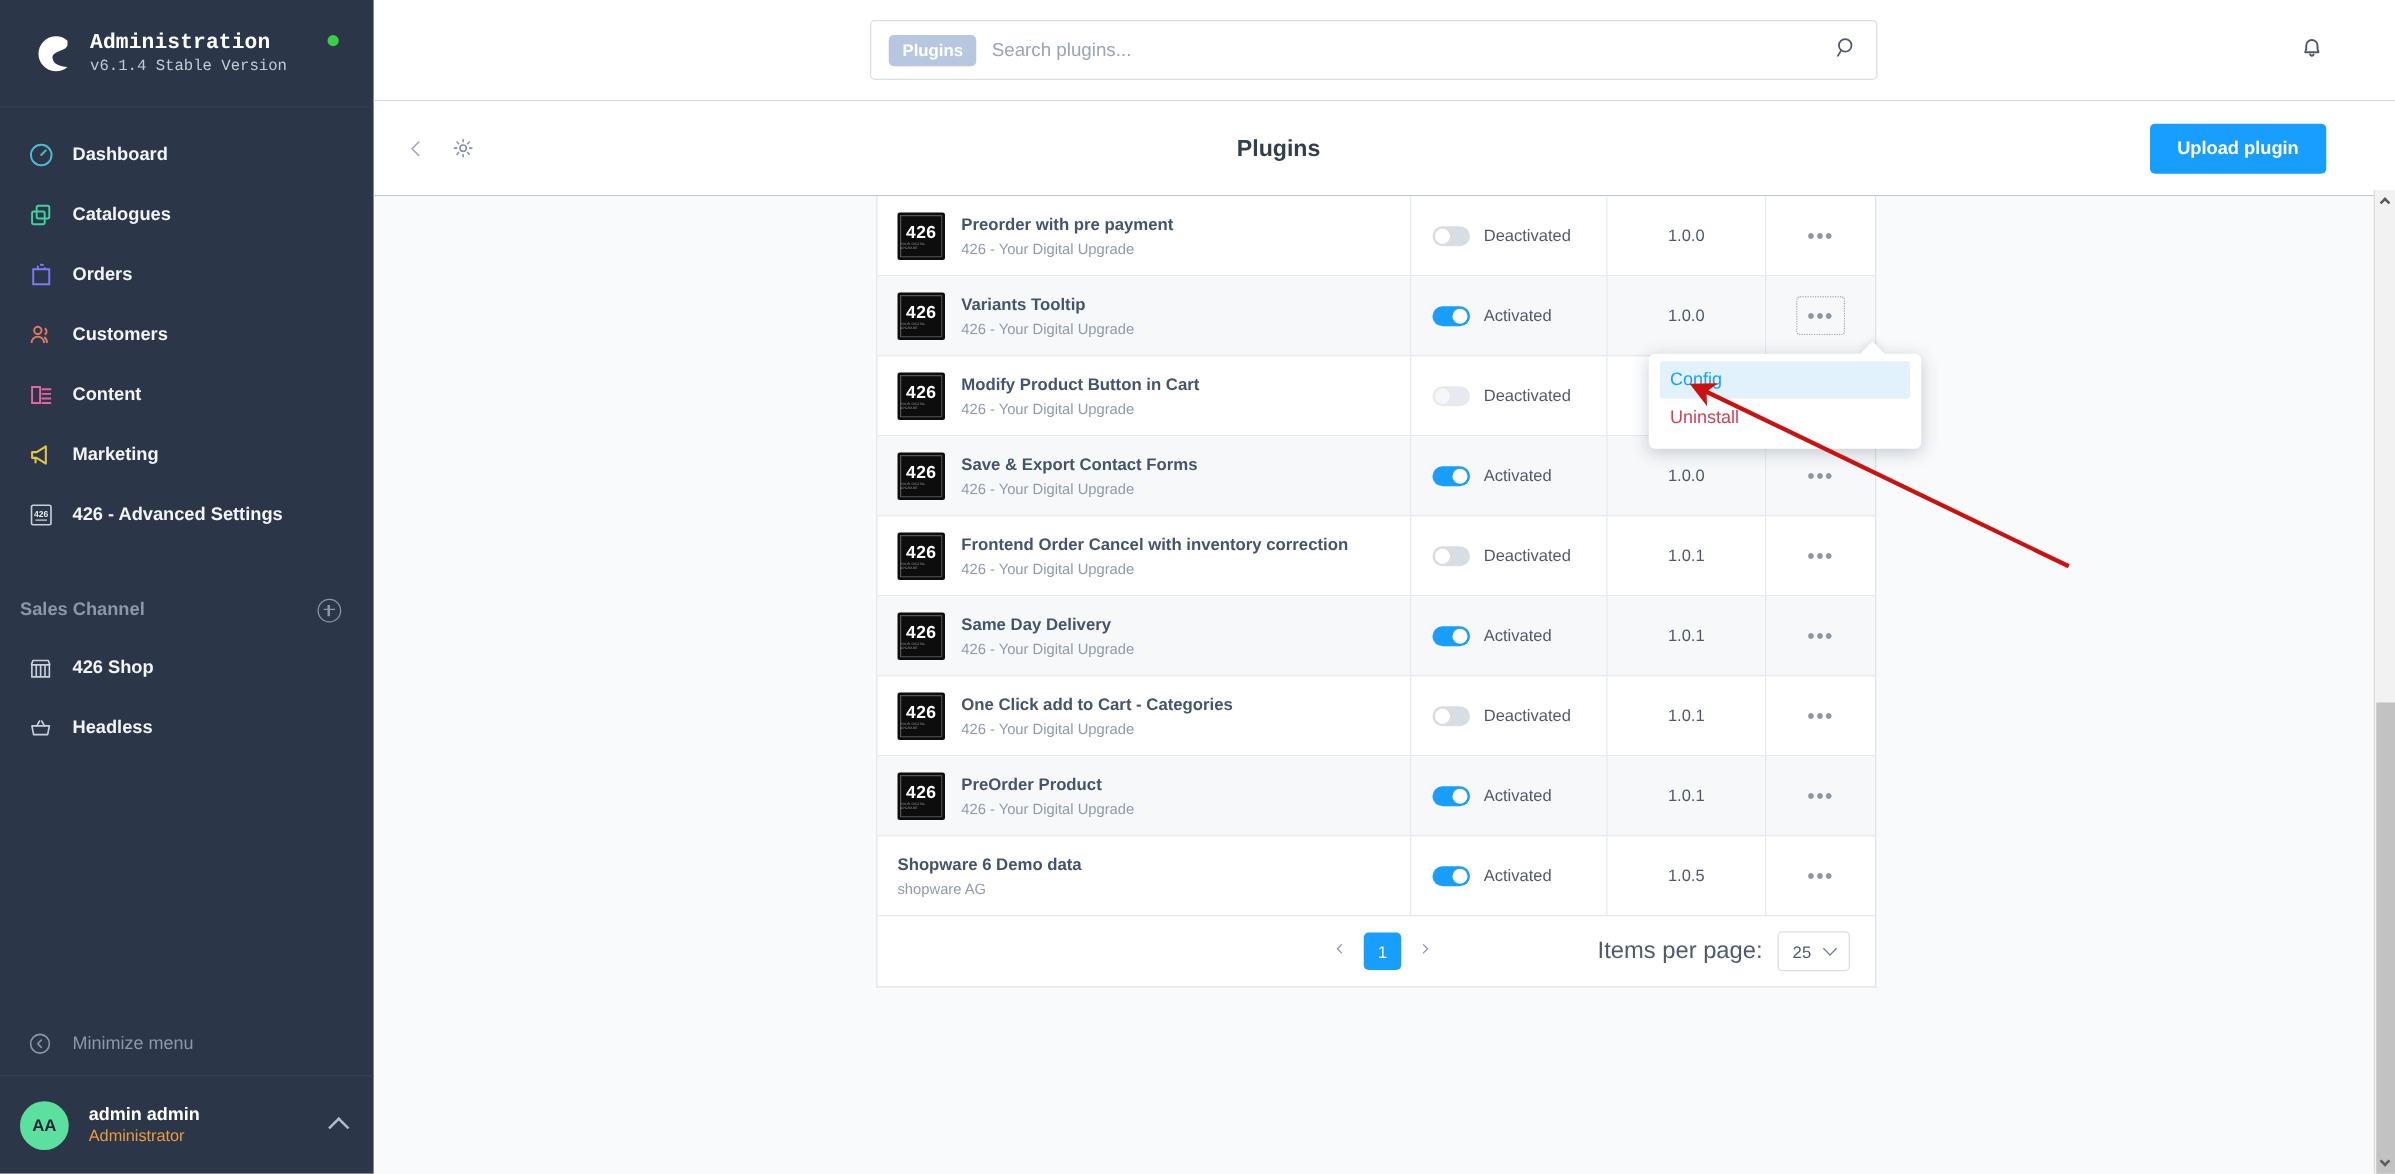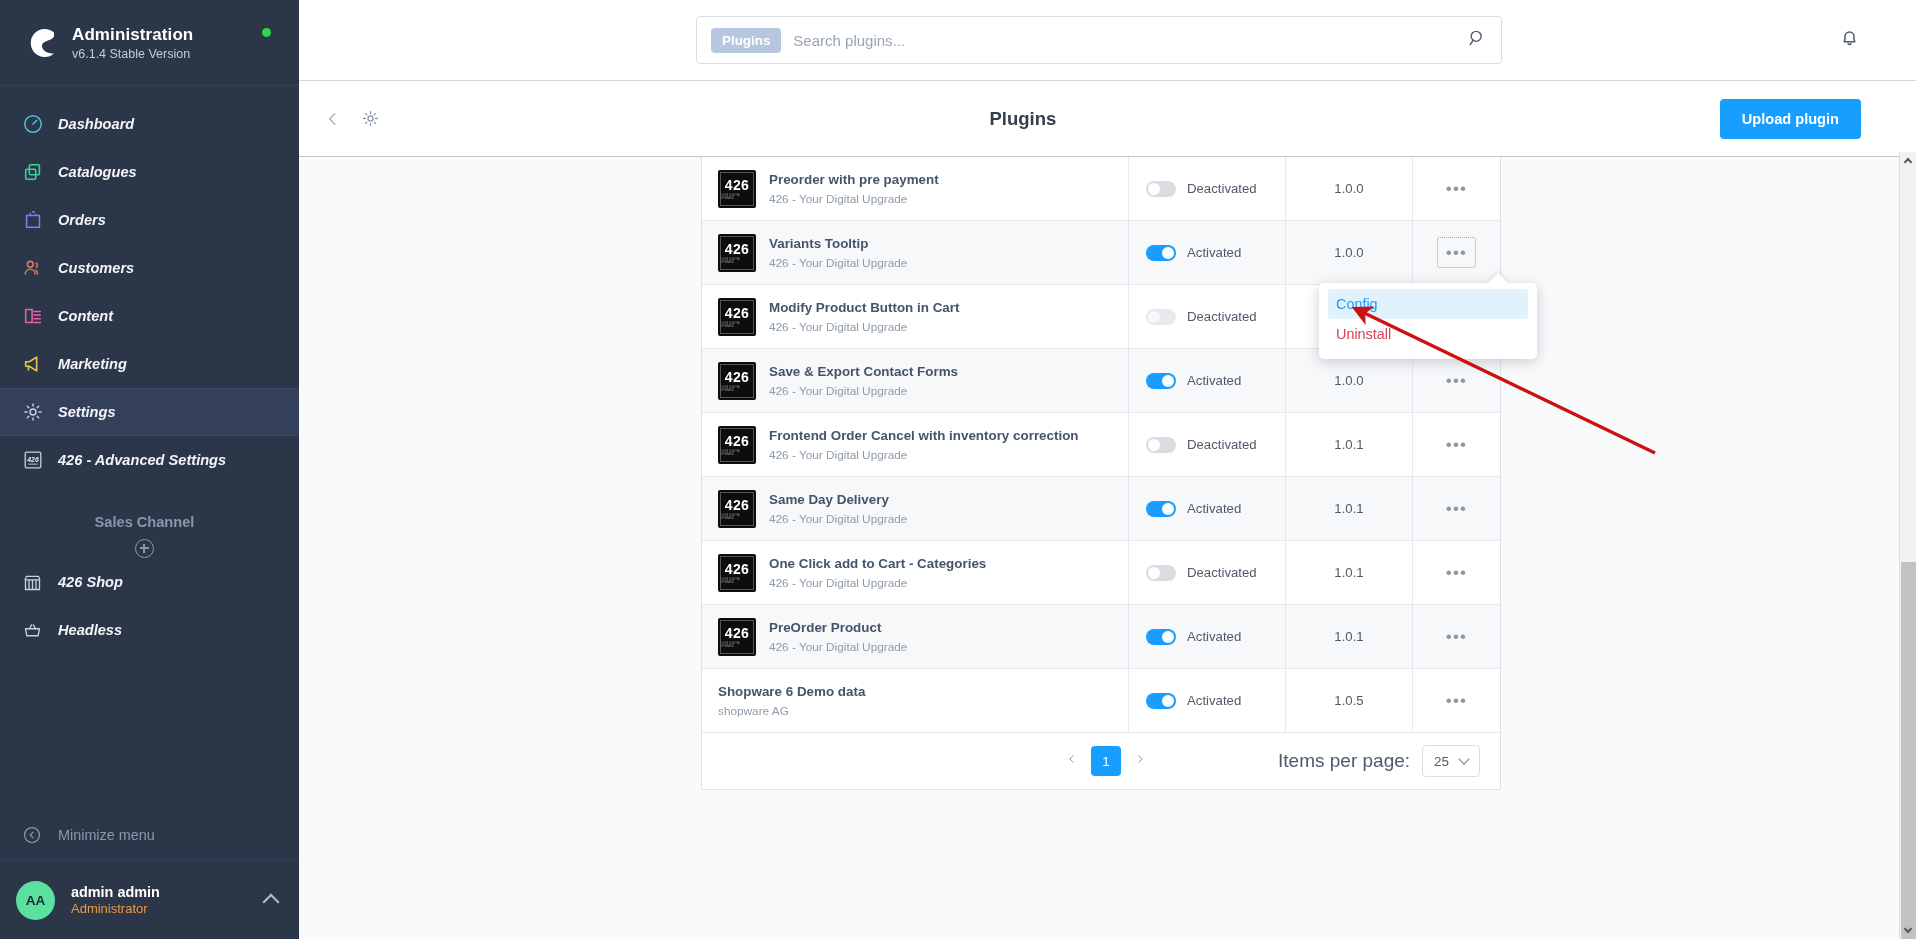--- a/index.html
+++ b/index.html
@@ -15,40 +15,41 @@
   .sidebar {
     position: absolute; left: 0; top: 0;
     width: 299px; height: 939px;
     background: #2b3648;
     display: flex; flex-direction: column;
   }
   .sb-header {
     height: 86px; display: flex; align-items: center;
     padding: 4px 18px; position: relative;
     border-bottom: 1px solid #323f54;
+    font-family: Liberation Mono, monospace;
   }
   .sb-logo { width: 46px; height: 46px; flex: 0 0 46px; display:flex; align-items:center; justify-content:center; }
   .sb-titles { margin-left: 8px; }
   .sb-title { color: #fff; font-size: 17px; font-weight: bold; letter-spacing: .1px; }
   .sb-version { color: #c3cbd7; font-size: 12.5px; margin-top: 2px; }
   .sb-dot { position: absolute; right: 28px; top: 28px; width: 9px; height: 9px; border-radius: 50%; background: #37d046; }
 
   .sb-nav { padding-top: 14px; }
   .sb-item {
     display: flex; align-items: center;
     height: 48px; padding: 0 0 0 22px;
     color: #f2f4f7; font-size: 14.6px; font-weight: bold;
-    cursor: pointer; position: relative; font-style: italic;
+    cursor: pointer; position: relative;
   }
   .sb-item .ic { width: 36px; flex: 0 0 36px; display:flex; align-items:center; }
   .sb-item.active { background: #34405a; border-top: 1px solid #3d4a63; border-bottom: 1px solid #3d4a63; }
   .sb-section {
     display:flex; align-items:center; justify-content:space-between;
     padding: 0 26px 0 16px; height: 44px; margin-top: 30px;
-    color: #8b97ab; font-size: 14.6px; font-weight: bold; flex-direction: column;
+    color: #8b97ab; font-size: 14.6px; font-weight: bold;
   }
   .sb-plus { width: 19px; height: 19px; border-radius: 50%; border: 1.6px solid #8b97ab; position: relative; cursor: pointer;}
   .sb-plus:before, .sb-plus:after { content:''; position:absolute; background:#8b97ab; }
   .sb-plus:before { left: 4px; right: 4px; top: 7.2px; height: 1.6px; }
   .sb-plus:after { top: 4px; bottom: 4px; left: 7.2px; width: 1.6px; }
 
   .sb-spacer { flex: 1; }
   .sb-minimize {
     display: flex; align-items: center; height: 52px; padding-left: 22px;
     color: #8b97ab; font-size: 14.4px; cursor: pointer;
@@ -283,29 +284,20 @@
     <div class="sb-item">
       <span class="ic">
         <svg width="22" height="22" viewBox="0 0 24 24" fill="none" stroke="#e3c642" stroke-width="1.8">
           <path d="M4 9.5h4l8-5v15l-8-5H4z" stroke-linejoin="round"></path>
             <path d="M7 14.5v4" stroke-linecap="round"></path>
         </svg>
       </span>
       <span>Marketing</span>
     </div>
 
-    <div class="sb-item active">
-      <span class="ic">
-        <svg width="22" height="22" viewBox="0 0 24 24" fill="none" stroke="#c8d0dc" stroke-width="1.6">
-          <circle cx="12" cy="12" r="3.2"></circle>
-          <path d="M12 3.2v2.3M12 18.5v2.3M20.8 12h-2.3M5.5 12H3.2M18.2 5.8l-1.6 1.6M7.4 16.6l-1.6 1.6M18.2 18.2l-1.6-1.6M7.4 7.4 5.8 5.8" stroke-linecap="round"></path>
-        </svg>
-      </span>
-      <span>Settings</span>
-    </div>
 
     <div class="sb-item">
       <span class="ic">
         <svg width="22" height="22" viewBox="0 0 24 24">
           <rect x="3.5" y="3.5" width="17" height="17" rx="1.5" fill="none" stroke="#c8d0dc" stroke-width="1.4"></rect>
           <text x="12" y="14" font-size="7.5" fill="#e8ecf2" text-anchor="middle" font-family="Liberation Sans, sans-serif">426</text>
           <path d="M7 16.5h10" stroke="#c8d0dc" stroke-width="1"></path>
         </svg>
       </span>
       <span>426 - Advanced Settings</span>

